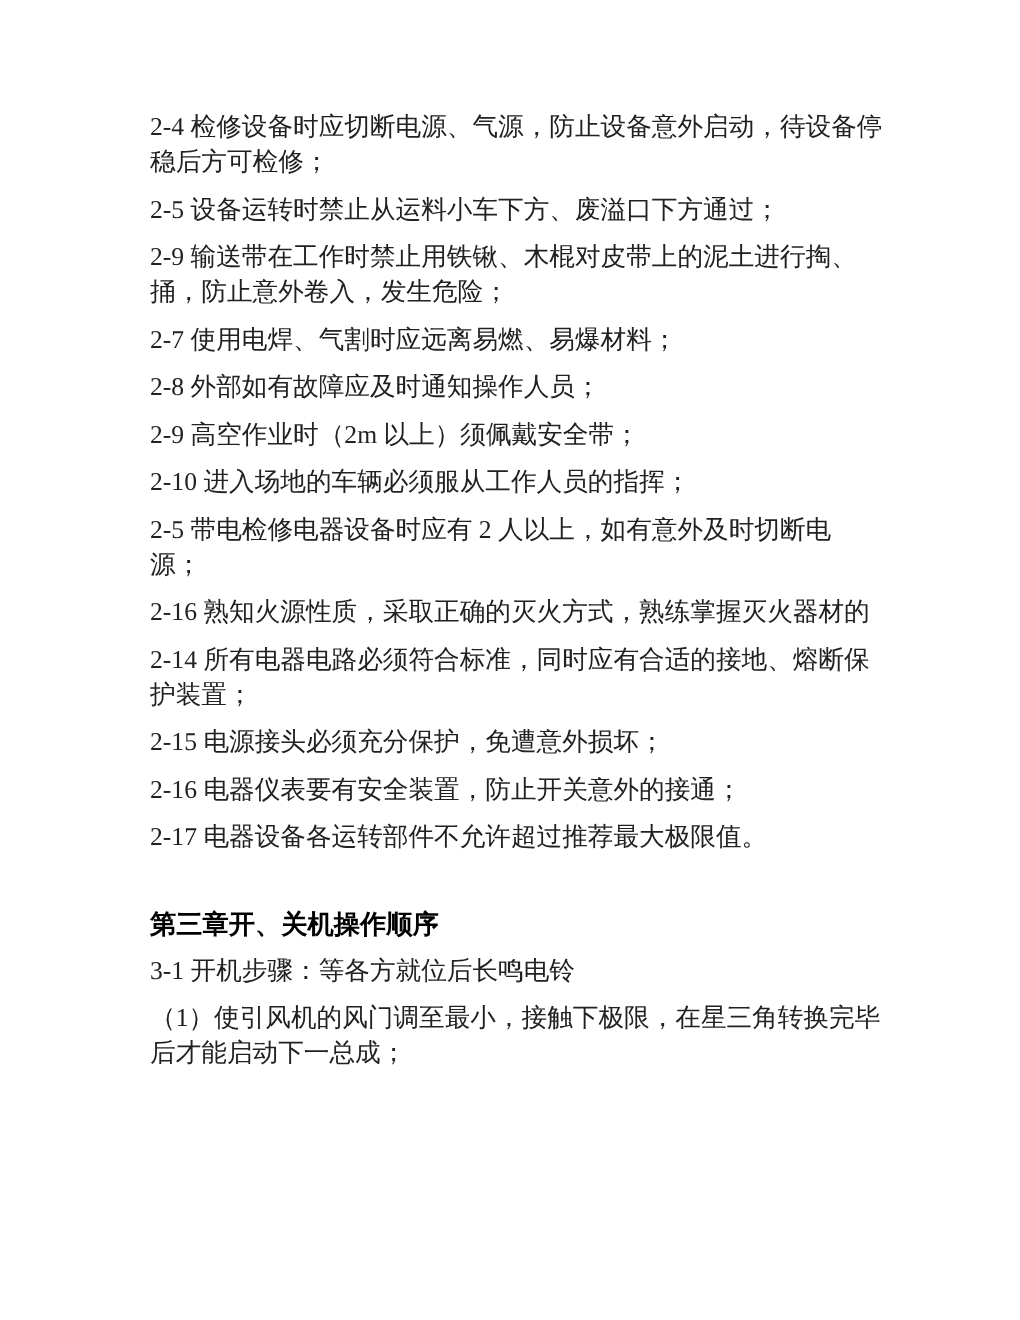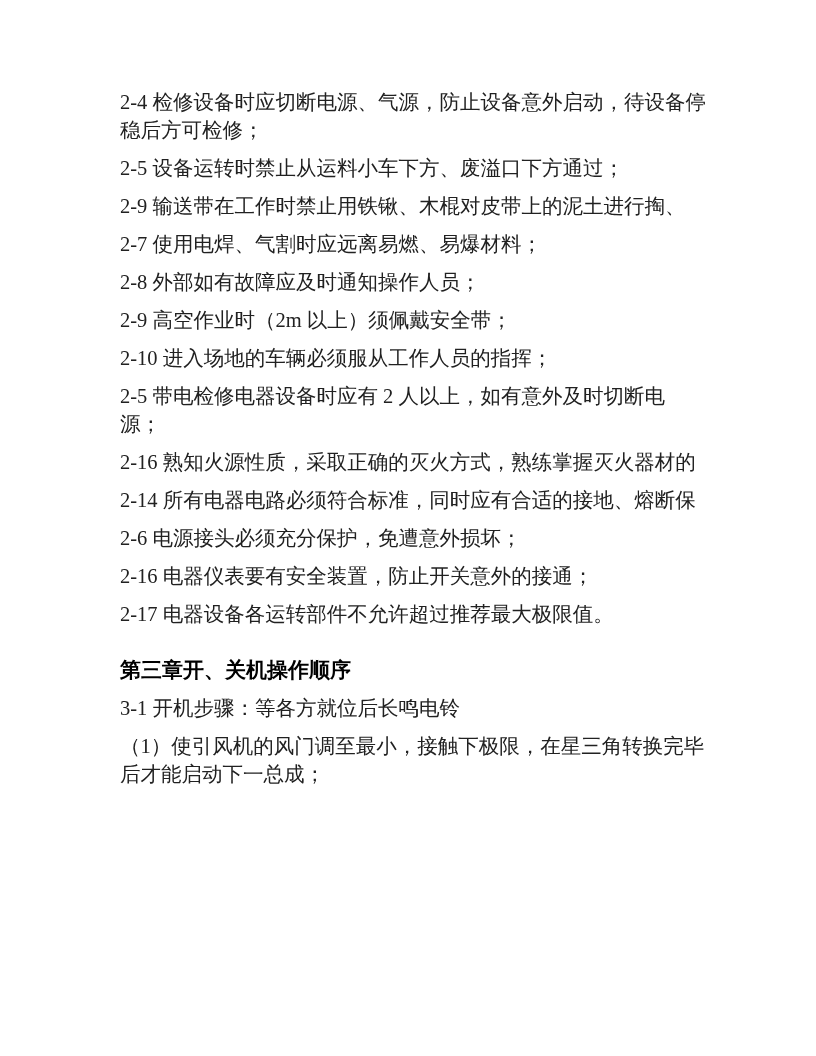--- a/index.html
+++ b/index.html
@@ -31,41 +31,42 @@
   }
   .ln {
     display: block;
     white-space: nowrap;
   }
   .chapter {
     font-size: 21px;
     line-height: 28px;
     font-weight: 700;
     color: var(--heading-color);
-    margin: 28px 0 10px 0;
+    margin: 41px 0 10px 0;
     white-space: nowrap;
   }
 </style>
 </head>
 <body>
 
 <div class="page">
   <div class="doc">
 
     <p class="para">
       <span class="ln">2-4 检修设备时应切断电源、气源，防止设备意外启动，待设备停</span>
       <span class="ln">稳后方可检修；</span>
     </p>
 
     <p class="para">
       <span class="ln">2-5 设备运转时禁止从运料小车下方、废溢口下方通过；</span>
     </p>
 
     <p class="para">
       <span class="ln">2-9 输送带在工作时禁止用铁锹、木棍对皮带上的泥土进行掏、</span>
+      <span class="ln">捅，防止意外卷入，发生危险；</span>
     </p>
 
     <p class="para">
       <span class="ln">2-7 使用电焊、气割时应远离易燃、易爆材料；</span>
     </p>
 
     <p class="para">
       <span class="ln">2-8 外部如有故障应及时通知操作人员；</span>
     </p>
 
@@ -82,24 +83,25 @@
       <span class="ln">源；</span>
     </p>
 
     <p class="para">
       <span class="ln">2-16 熟知火源性质，采取正确的灭火方式，熟练掌握灭火器材的</span>
     </p>
 
 
     <p class="para">
       <span class="ln">2-14 所有电器电路必须符合标准，同时应有合适的接地、熔断保</span>
+      <span class="ln">护装置；</span>
     </p>
 
     <p class="para">
-      <span class="ln">2-6 电源接头必须充分保护，免遭意外损坏；</span>
+      <span class="ln">2-15 电源接头必须充分保护，免遭意外损坏；</span>
     </p>
 
     <p class="para">
       <span class="ln">2-16 电器仪表要有安全装置，防止开关意外的接通；</span>
     </p>
 
     <p class="para">
       <span class="ln">2-17 电器设备各运转部件不允许超过推荐最大极限值。</span>
     </p>
 

